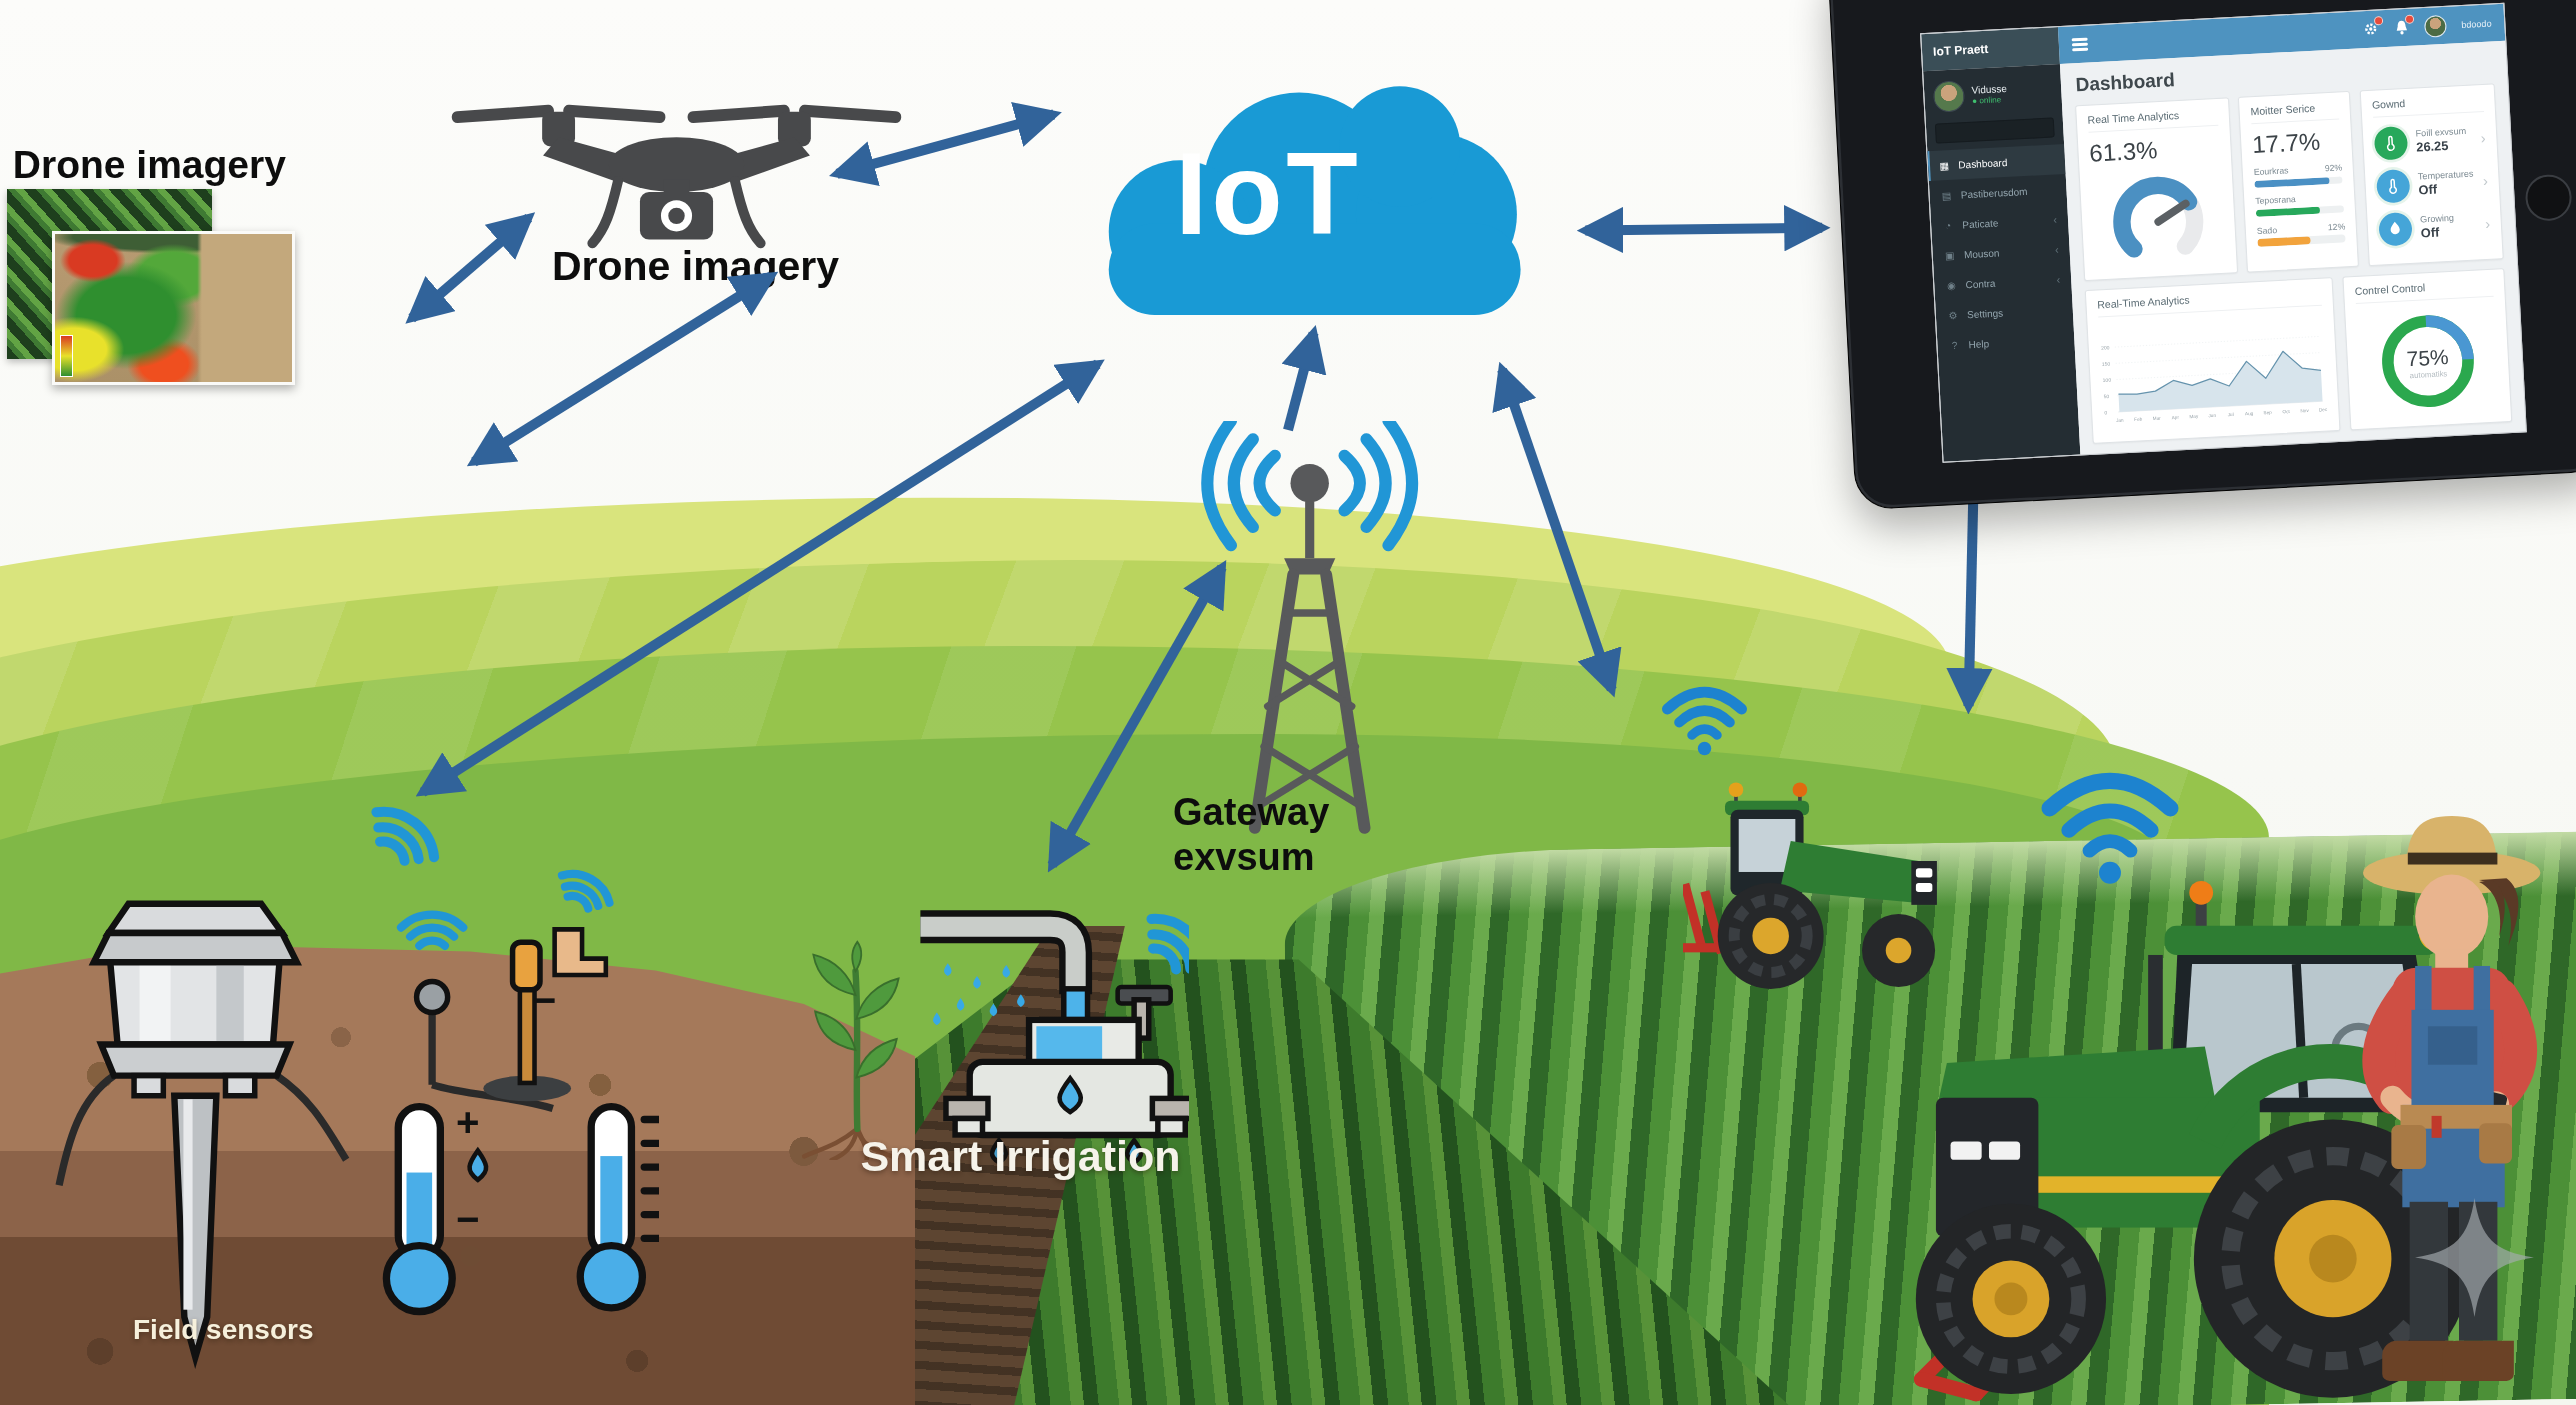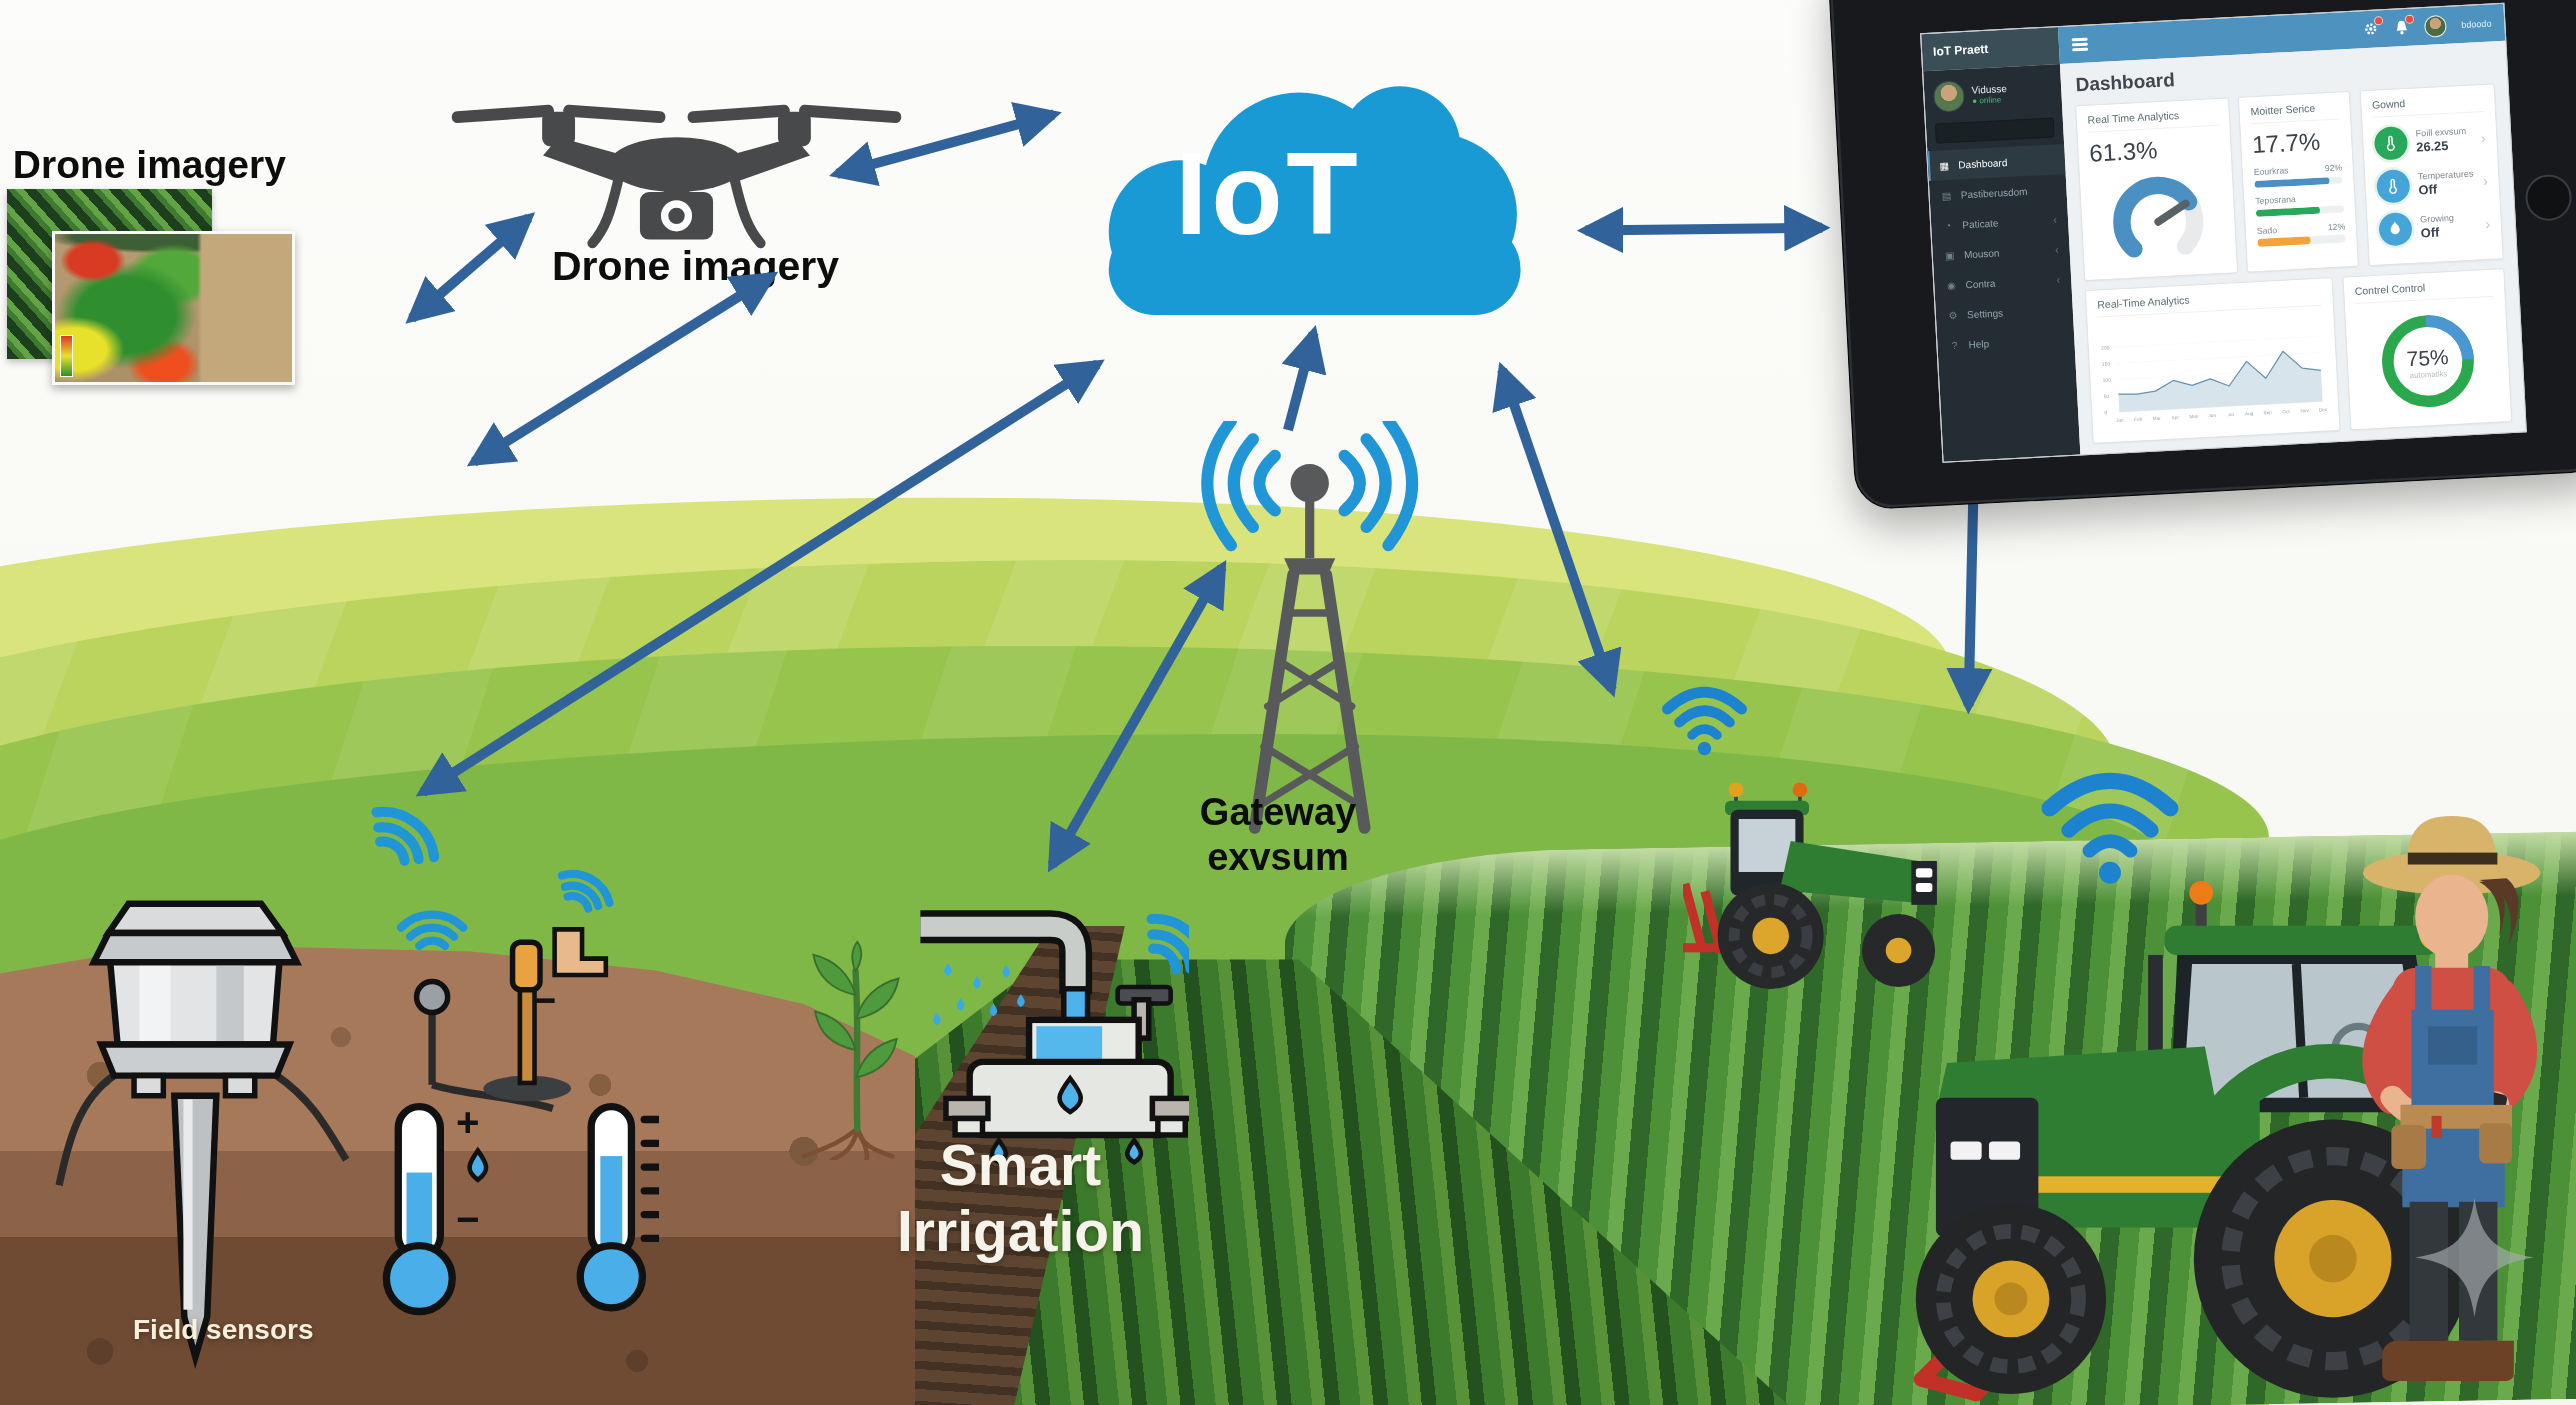--- a/index.html
+++ b/index.html
@@ -41,22 +41,22 @@
       radial-gradient(circle 20px at 22% 58%,#8a6448 0 60%,transparent 61%),
       radial-gradient(circle 16.5px at 52% 66%,#6e4c34 0 60%,transparent 61%),
       radial-gradient(circle 22px at 12% 86%,#5d3f2b 0 60%,transparent 61%),
       radial-gradient(circle 18.3px at 70% 88%,#5d3f2b 0 60%,transparent 61%),
       linear-gradient(180deg,#a5795a 0 44%,#8c6349 44% 62%,#6f4b34 62% 100%);}
 
   
   .lbl{position:absolute;font-weight:bold;color:#0d0d0d;}
   .lbl-drone-left{left:12.8px;top:143px;font-size:39px;}
   .lbl-drone-center{left:499px;top:243px;width:393px;text-align:center;font-size:41px;}
-  .lbl-gateway{left:1173px;top:790px;width:210px;text-align:center;font-size:38px;line-height:1.18;}
-  .lbl-irrigation{left:819px;top:1132px;width:403px;text-align:center;font-size:57px;color:#f6f3ea;text-shadow:0 1.8px 5.5px rgba(40,25,10,.45);}
+  .lbl-gateway{left:1173px;top:790px;width:210px;font-size:38px;line-height:1.18;}
+  .lbl-irrigation{left:819px;top:1132px;width:403px;text-align:center;font-size:43px;color:#f6f3ea;text-shadow:0 1.8px 5.5px rgba(40,25,10,.45);}
   .lbl-sensors{left:133px;top:1314px;width:494px;font-size:28px;color:#f6f0dc;text-shadow:0 1.8px 5.5px rgba(40,25,10,.45);}
   .lbl-cloud{left:1175px;top:126px;width:311px;font-size:117px;font-weight:bold;color:#fff;letter-spacing:3.7px;}
 
   
   .img-crop{left:7.3px;top:189px;width:205px;height:170px;
     background:repeating-linear-gradient(48deg,#1e3f1d 0 9.1px,#3f7a33 9.1px 14.6px,#62a344 14.6px 21px);
     box-shadow:0 2.7px 7.3px rgba(0,0,0,.25);}
   .img-ndvi{left:52px;top:231px;width:243px;height:154px;border:3.7px solid #fafaf8;
     background-color:#b89b72;
     background-image:

